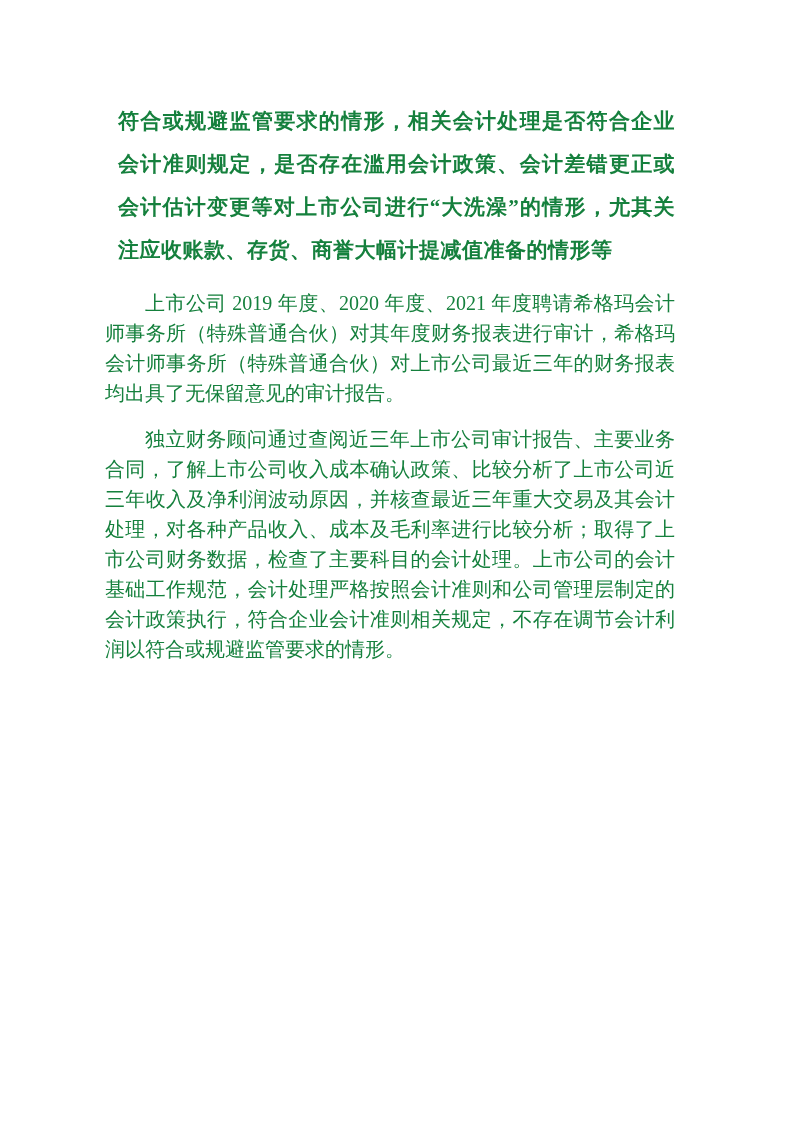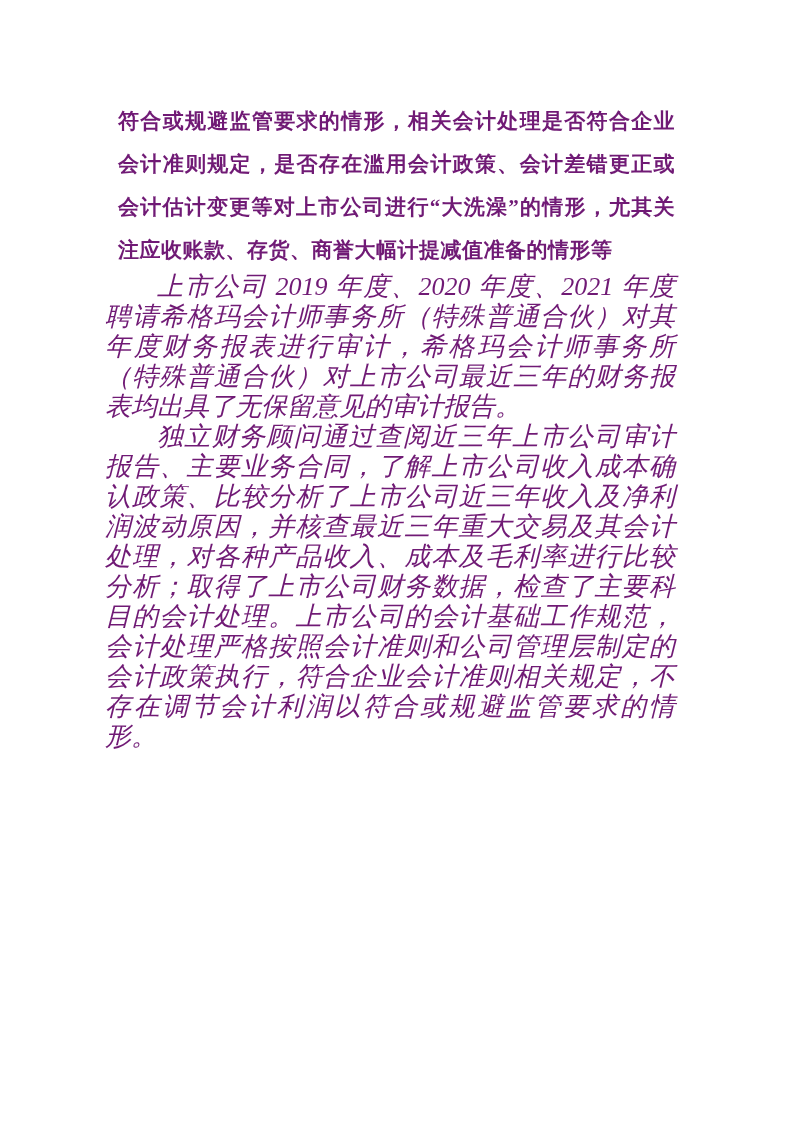--- a/index.html
+++ b/index.html
@@ -6,21 +6,21 @@
     margin: 0;
     padding: 0;
     background: #ffffff;
   }
   .page {
     position: relative;
     width: 793px;
     height: 1122px;
     background: #ffffff;
     overflow: hidden;
-    color: #701a75;
+    color: #15803d;
     font-family: "Liberation Serif", "DejaVu Serif", serif;
   }
   .content {
     position: absolute;
     top: 0;
     left: 105px;
     width: 570px;
     padding-top: 100px;
   }
   .intro-heading {
@@ -36,27 +36,26 @@
     font-size: 20px;
     line-height: 33px;
     font-weight: 700;
     text-align: justify;
     text-indent: 2em;
   }
   .section-heading.first {
     margin-top: 6px;
   }
   .body-para {
-    margin: 0 0 0 0;
-    font-size: 26px;
+    margin: 16px 0 0 0;
+    font-size: 20px;
     line-height: 30px;
     font-weight: 400;
     text-align: justify;
     text-indent: 2em;
-    font-style: italic;
   }
 </style>
 </head>
 <body>
 
 <div class="page">
   <div class="content">
 
     <p class="intro-heading">符合或规避监管要求的情形，相关会计处理是否符合企业会计准则规定，是否存在滥用会计政策、会计差错更正或会计估计变更等对上市公司进行“大洗澡”的情形，尤其关注应收账款、存货、商誉大幅计提减值准备的情形等</p>
 

